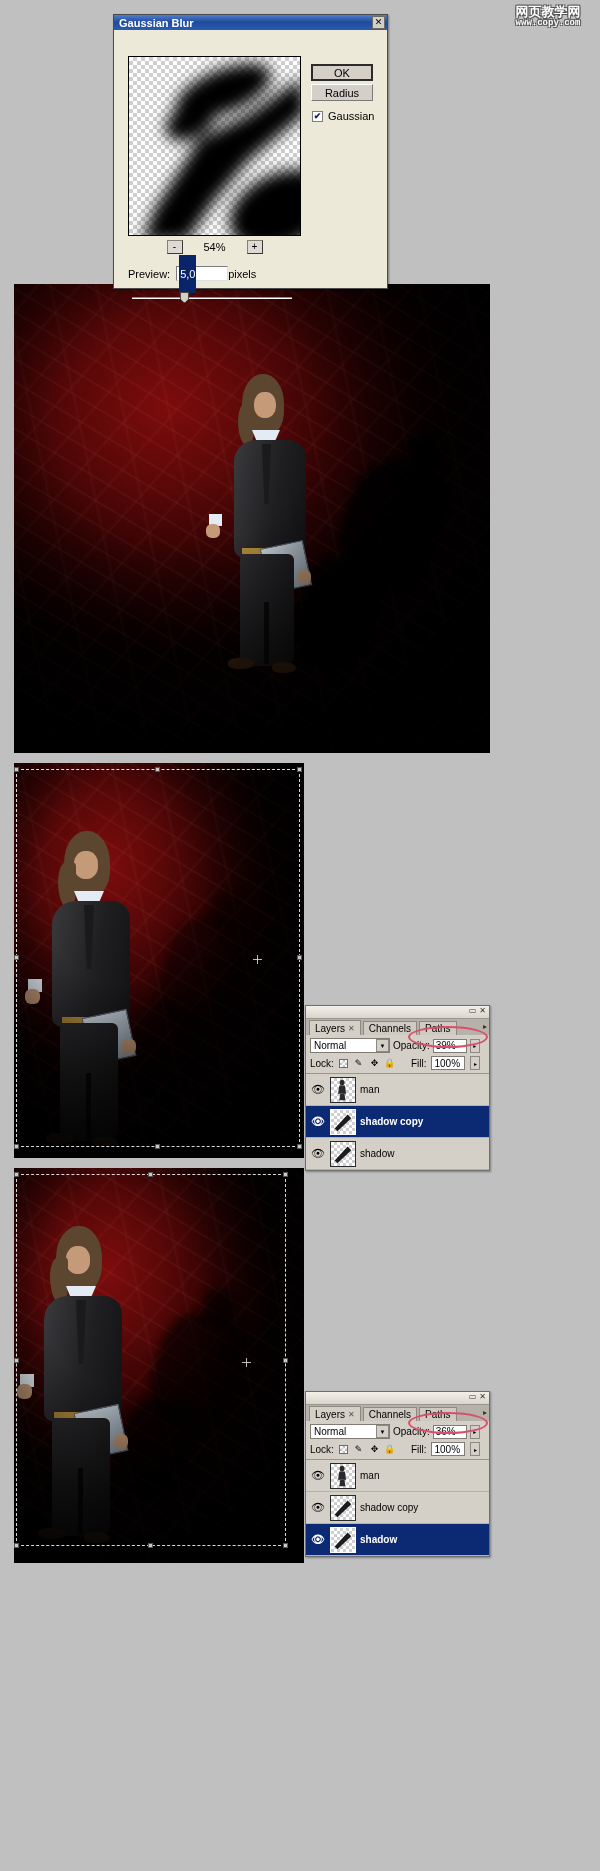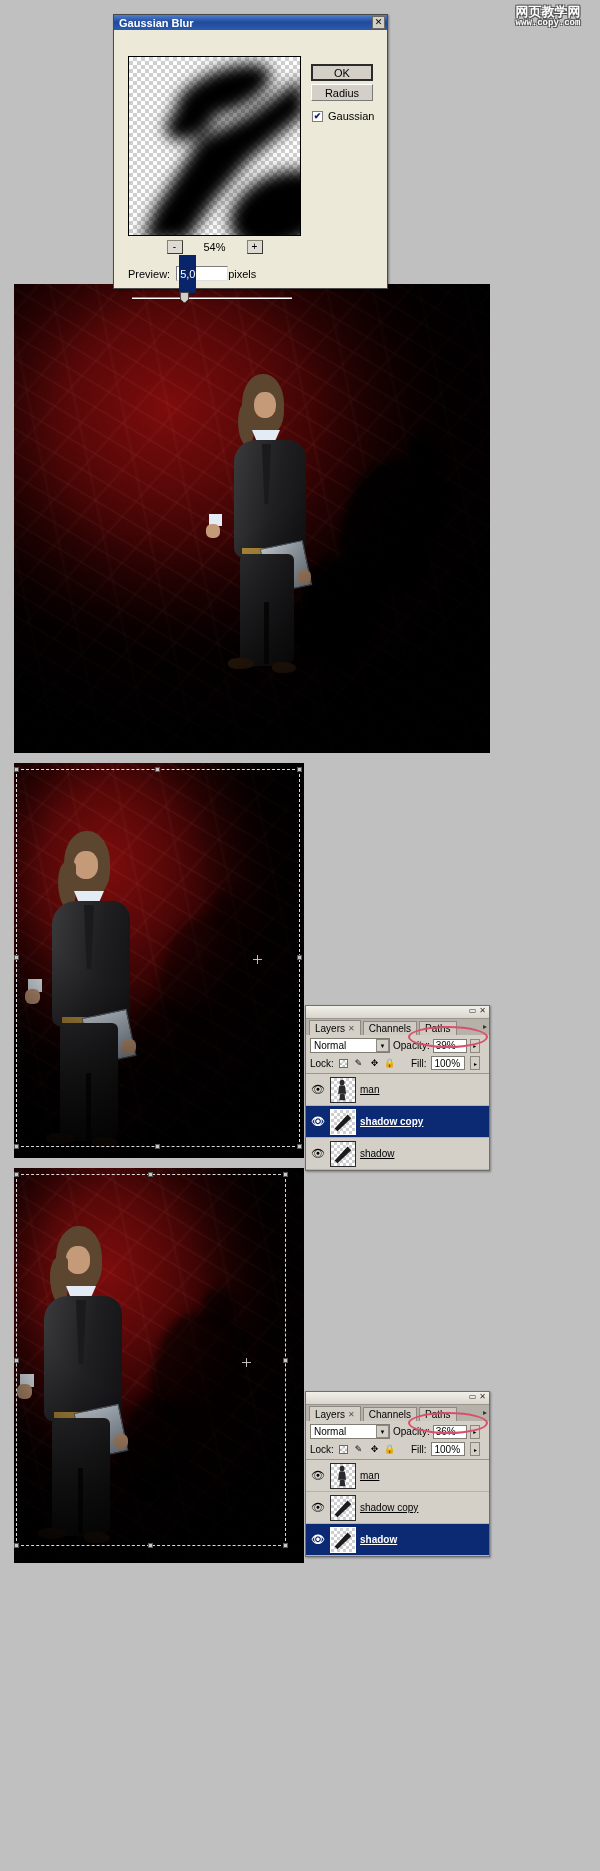--- a/index.html
+++ b/index.html
@@ -164,21 +164,21 @@
   .layer { display:flex; align-items:center; height:32px; gap:4px;
     padding:0 4px; border-bottom:1px solid #b6b2aa; }
   .layer.sel { background:#0b2a73; color:#fff; font-weight:bold; }
   .eye { width:16px; height:16px; display:flex; align-items:center; justify-content:center;
     font-size:11px; line-height:11px; }
   .thumb2 { width:26px; height:26px; border:1px solid #2b2b2b; position:relative; overflow:hidden;
     background-image:linear-gradient(45deg,#cfcfcf 25%,transparent 25%,transparent 75%,#cfcfcf 75%),
                      linear-gradient(45deg,#cfcfcf 25%,transparent 25%,transparent 75%,#cfcfcf 75%);
     background-size:6px 6px; background-position:0 0,3px 3px; background-color:#fff; }
   .layer.sel .thumb2 { border-color:#fff; }
-  .lname { font-size:10px;text-decoration:underline; }
+  .lname { font-size:10px; }
 
   .ellipse-hl { position:absolute; border:2px solid #d94f6a; border-radius:50%;
     pointer-events:none; z-index:35; }
 </style>
 </head>
 <body>
 
 <div class="watermark">
   <div class="wm-cn">网页教学网</div>
   <div class="wm-url">www.copy.com</div>

